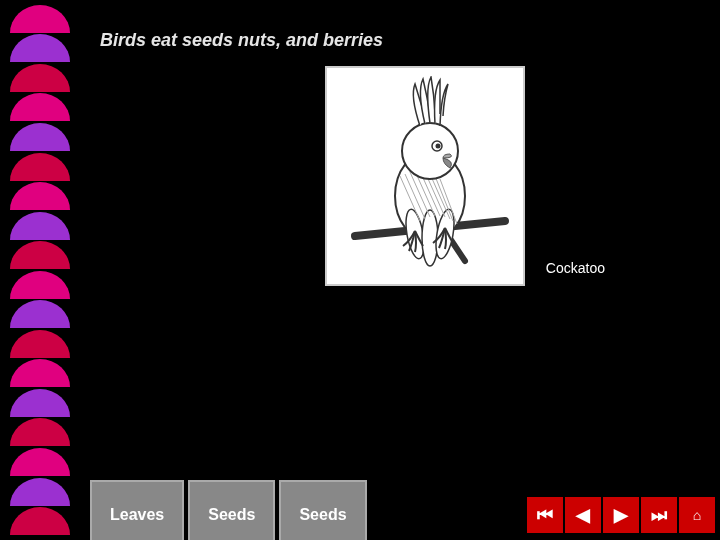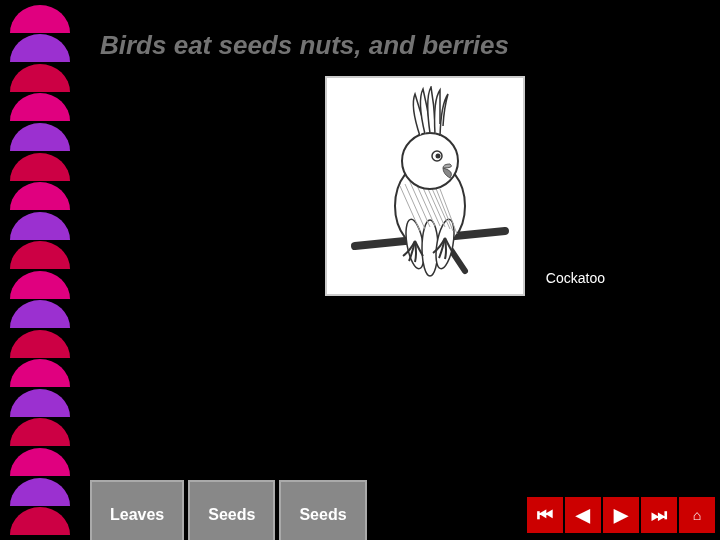--- a/index.html
+++ b/index.html
@@ -42,22 +42,22 @@
     .main-content {
       position: absolute;
       left: 80px;
       top: 0;
       right: 0;
       bottom: 0;
       padding: 20px 20px 0 20px;
     }
 
     .page-title {
-      color: #737373;
-      font-size: 26px;
+      color: #e5e5e5;
+      font-size: 18px;
       font-style: italic;
       font-weight: bold;
       margin-bottom: 15px;
       margin-top: 10px;
     }
 
     .image-area {
       display: flex;
       justify-content: center;
       align-items: center;

